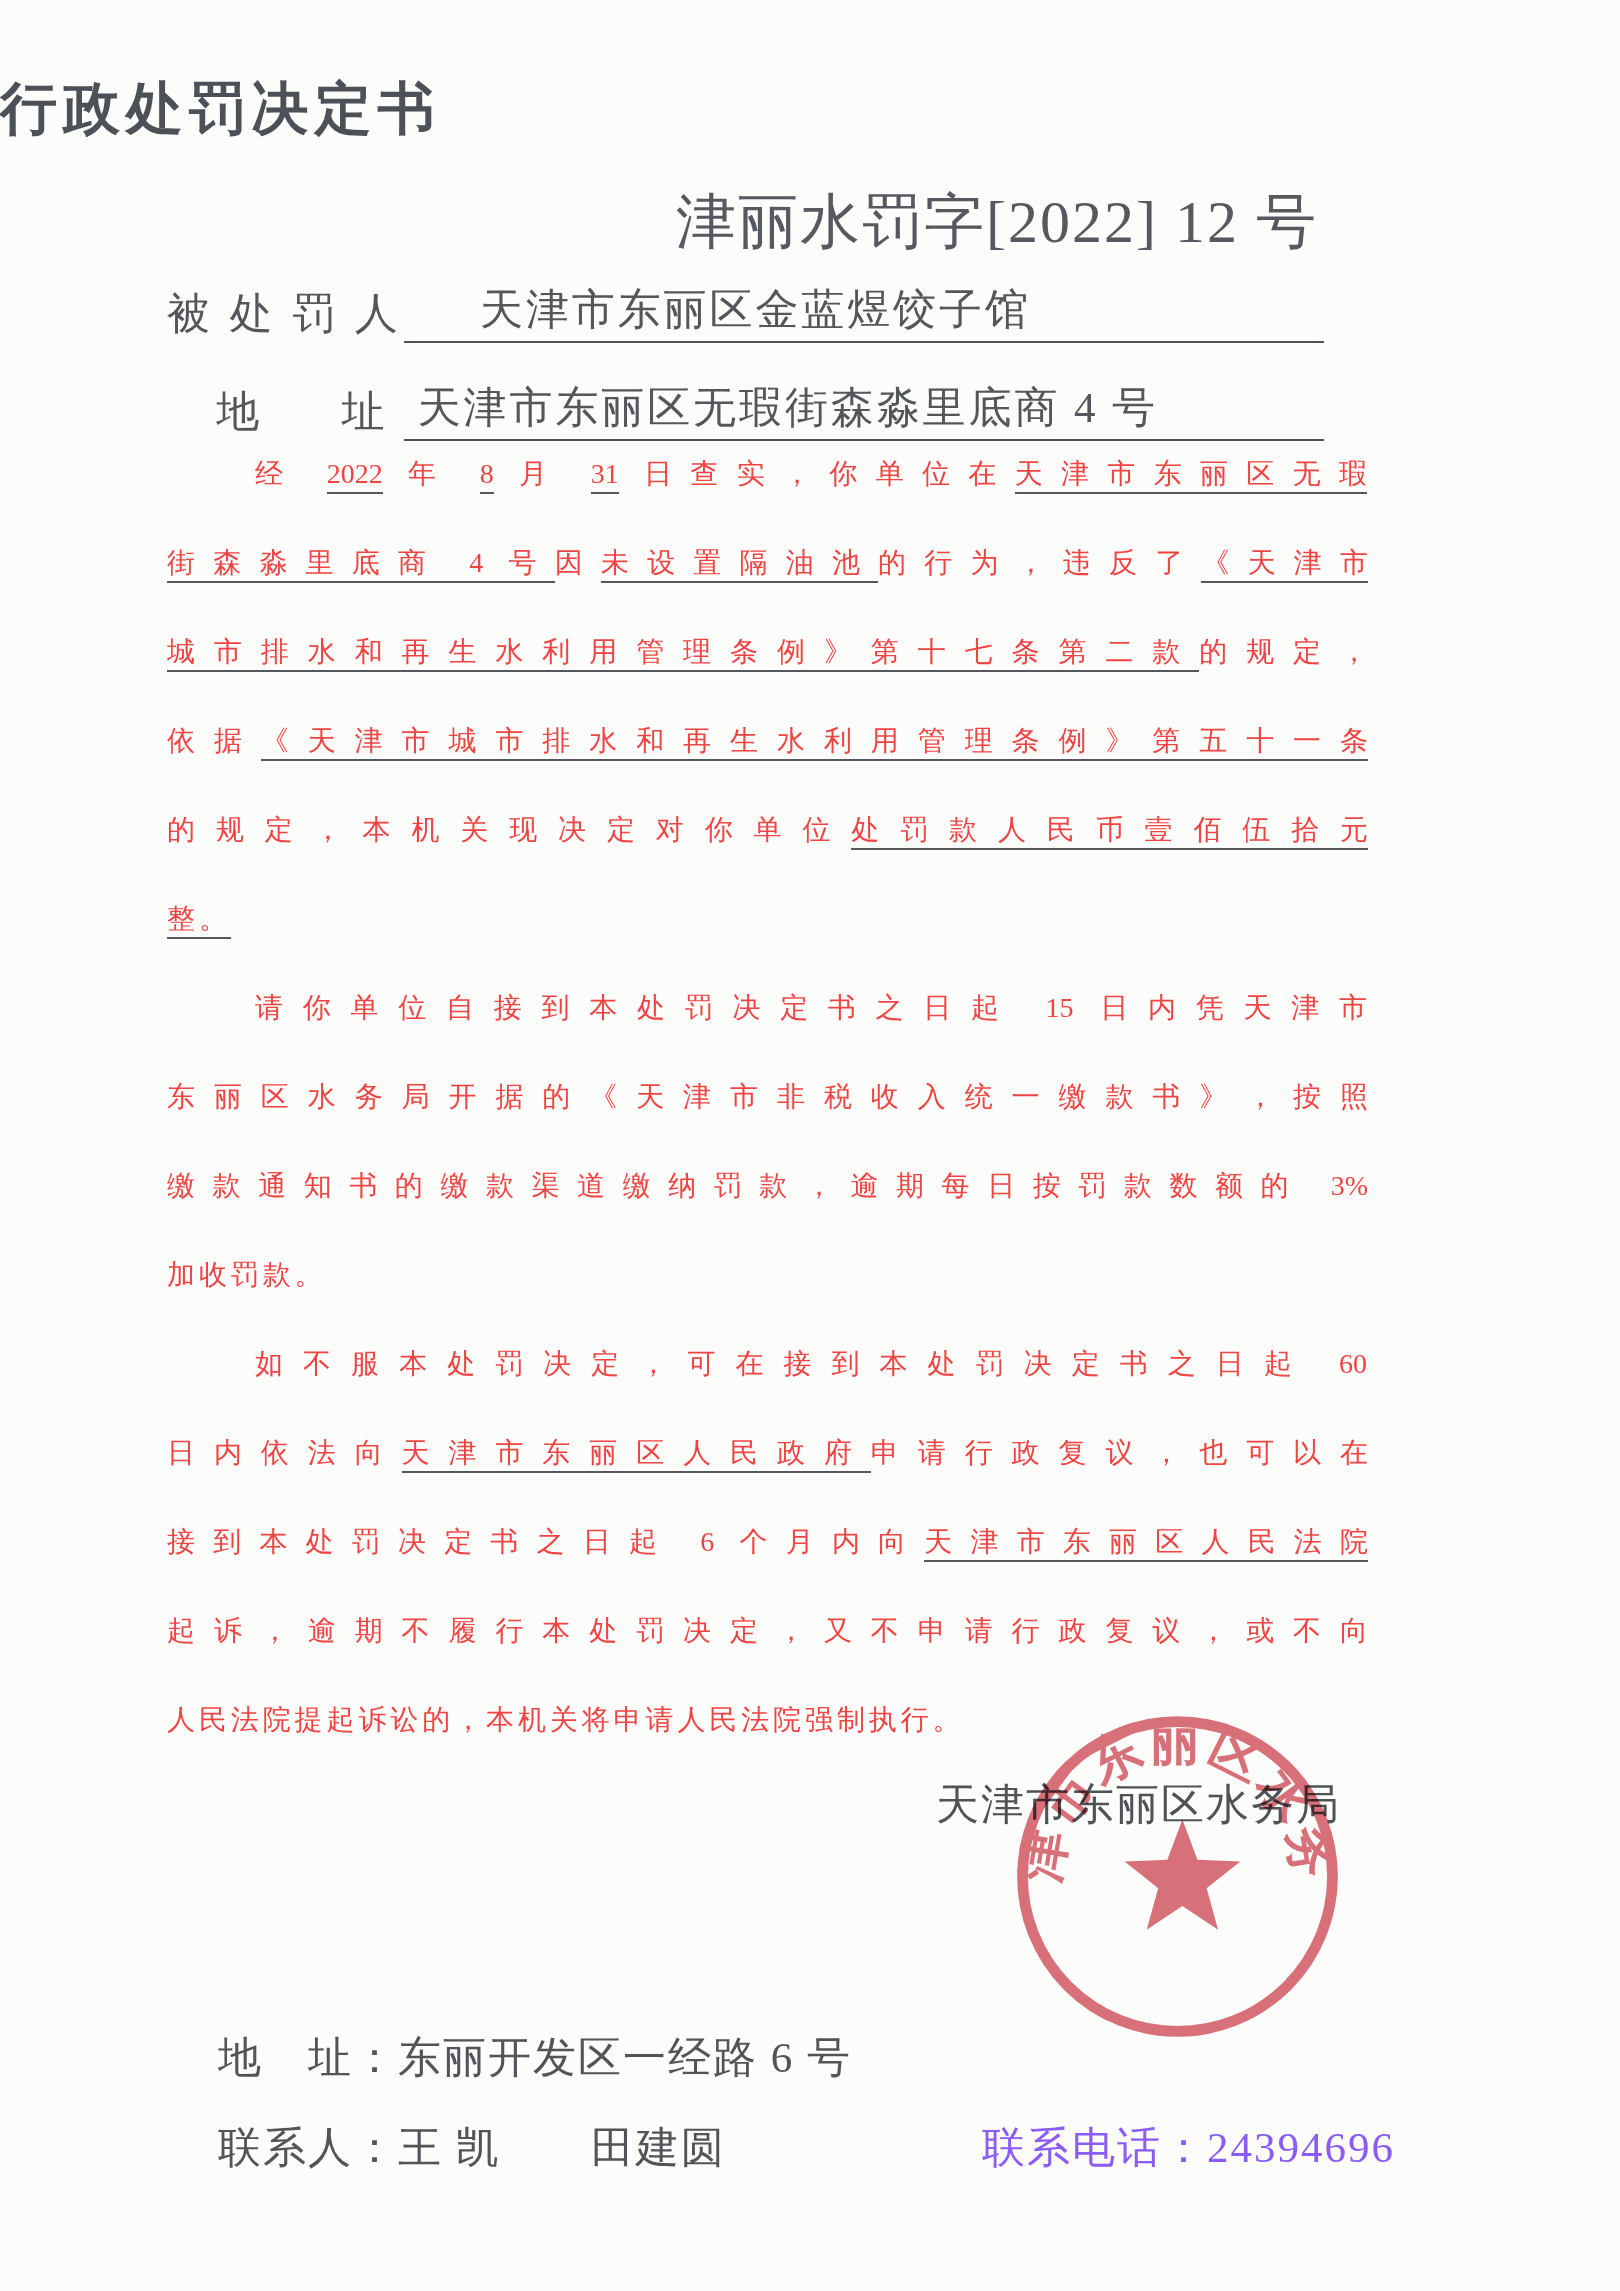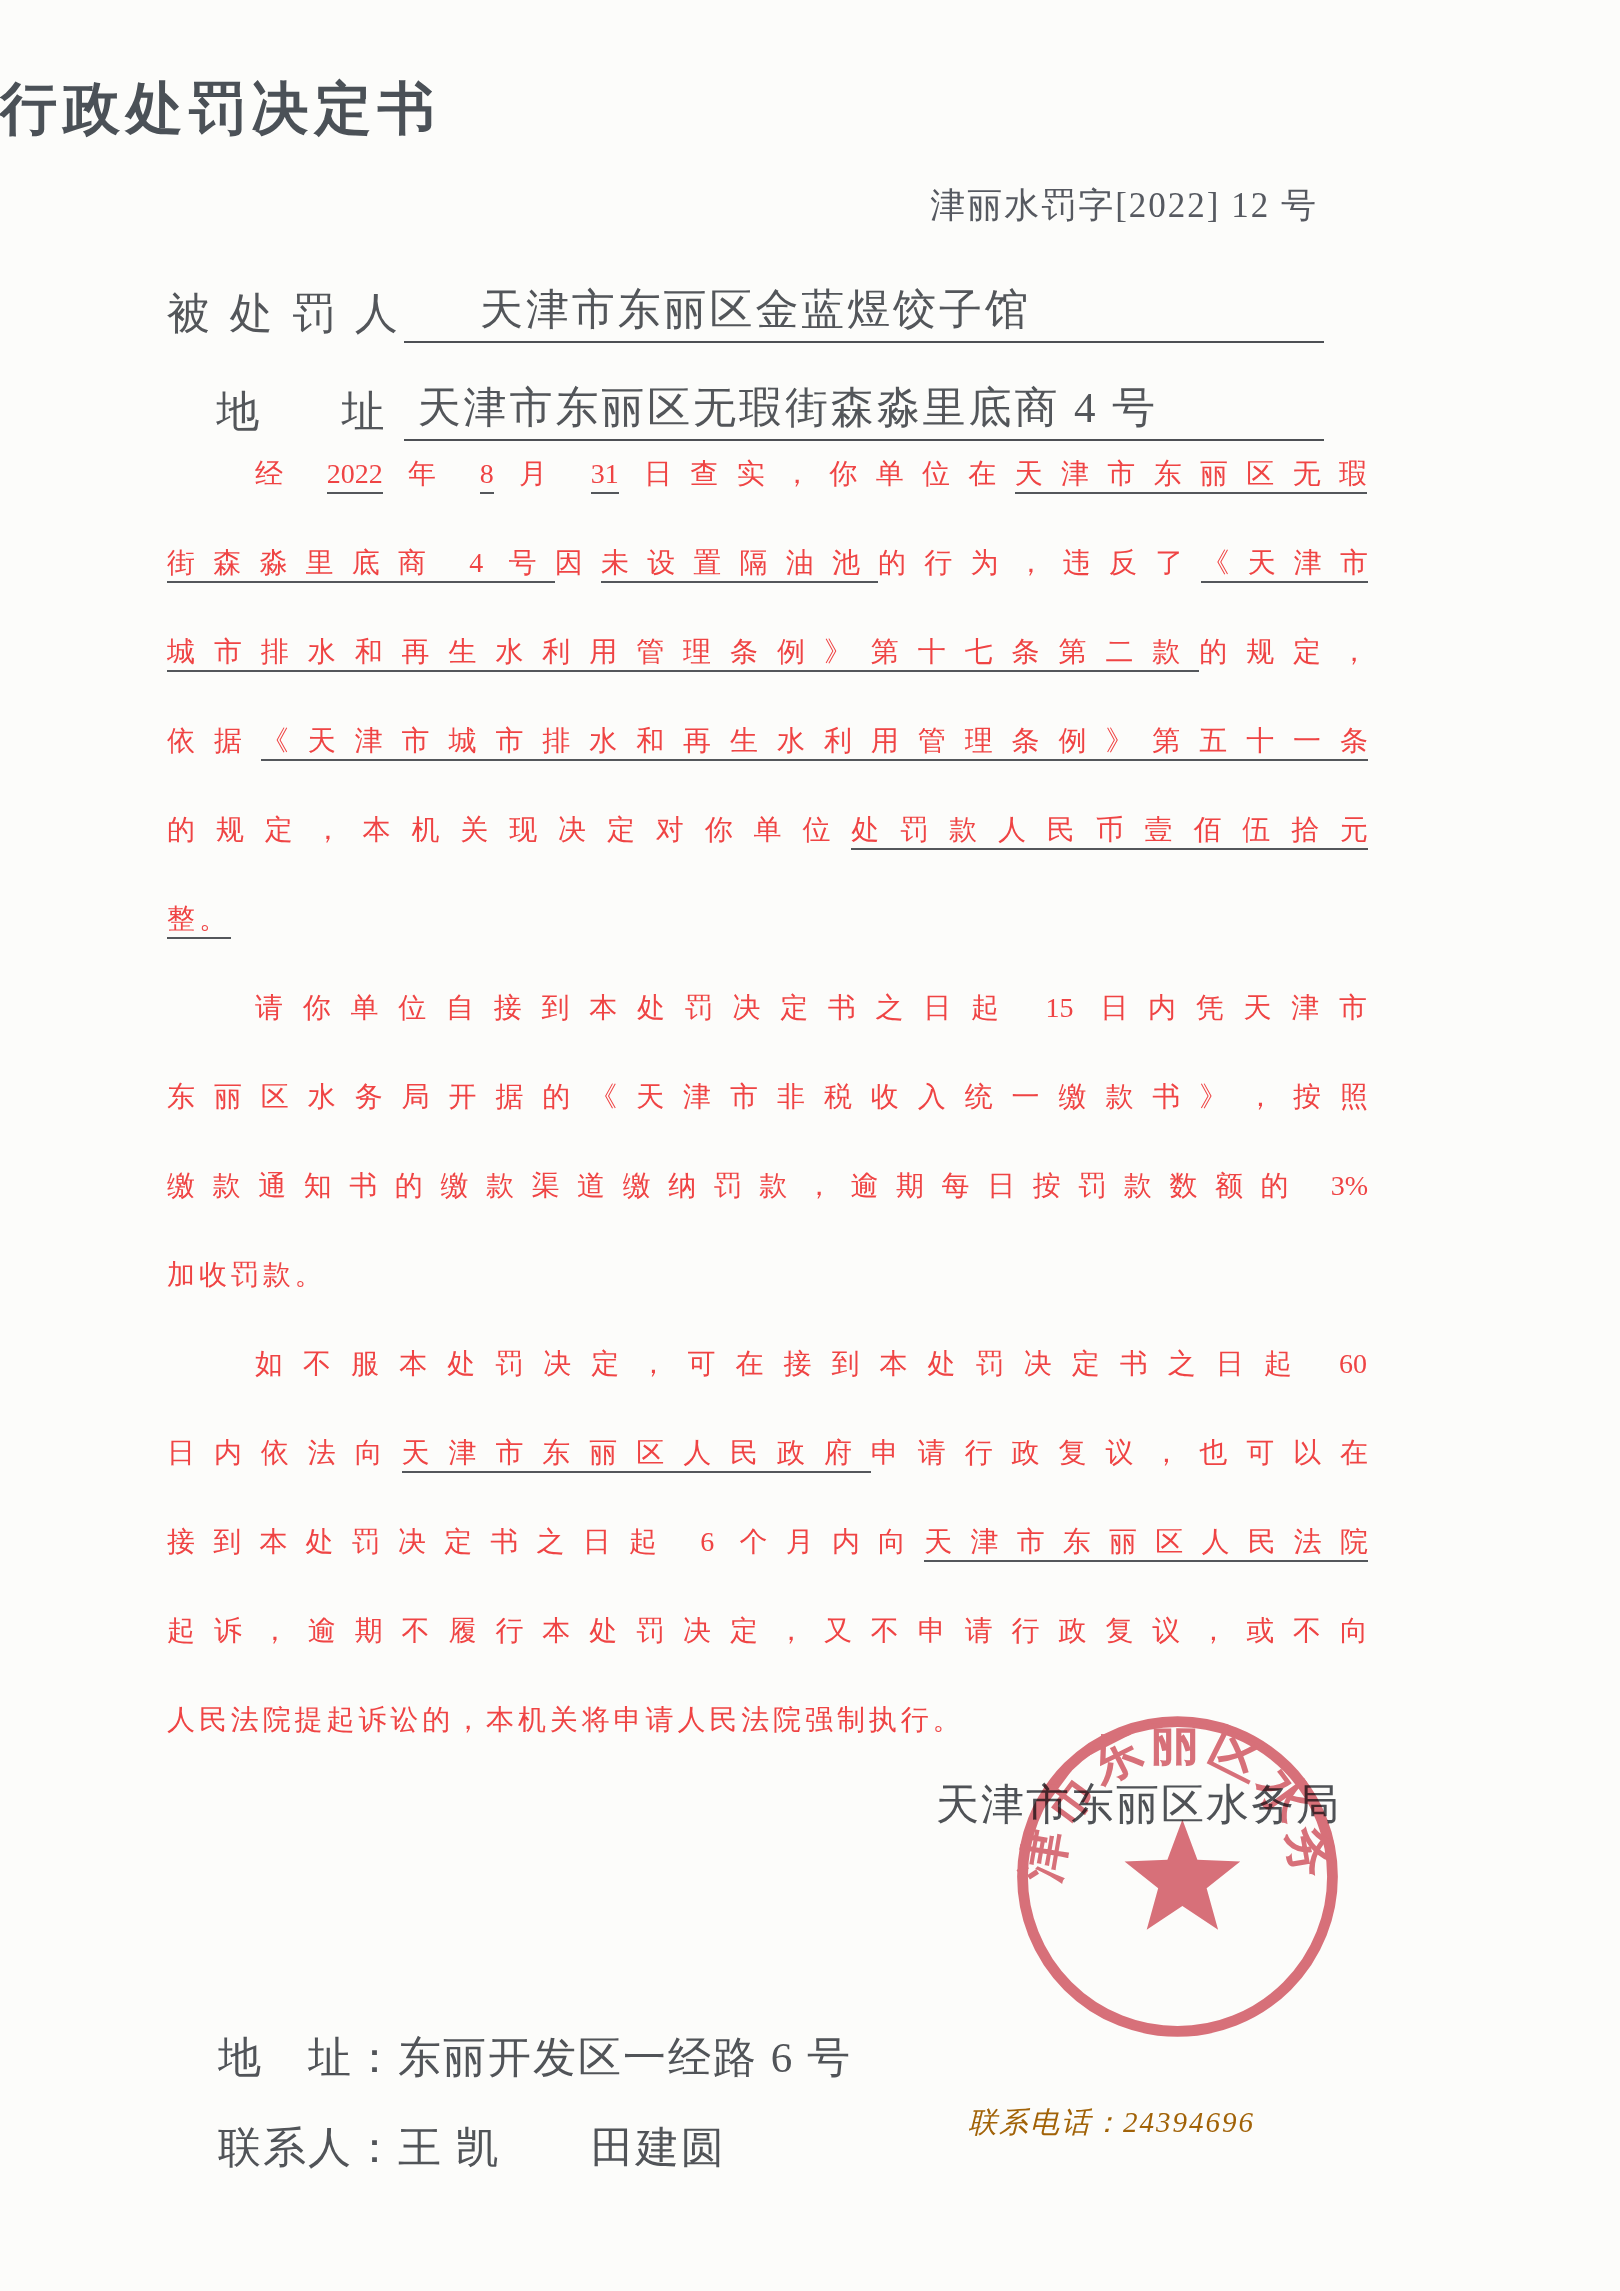--- a/index.html
+++ b/index.html
@@ -14,21 +14,21 @@
   }
   .title{
     position:absolute;left:0;top:71px;width:1620px;
     margin:0;
     font-size:57px;font-weight:700;letter-spacing:5.9px;
     color:#4b5157;
   }
   .doc-number{
     position:absolute;top:182px;left:0;right:302px;
     text-align:right;
-    font-size:35px;letter-spacing:2px;color:#565960;
+    font-size:60px;letter-spacing:2px;color:#565960;
   }
   .field-line{
     position:absolute;left:167px;width:1157px;height:61px;
     display:flex;align-items:flex-end;
     font-size:43px;
   }
   .field-line .flabel{
     flex:0 0 auto;width:237px;letter-spacing:19.6px;
     white-space:pre;color:#53565a;text-align:right;
   }
@@ -72,23 +72,22 @@
   }
   .contact-line{
     position:absolute;left:167px;
     font-size:43px;letter-spacing:2px;color:#515458;
     white-space:pre;
   }
   .contact-line.c1{top:1980px;}
   .contact-line.c2{top:2070px;}
   .phone-group{
     position:absolute;left:931px;top:2070px;
-    font-size:29px;letter-spacing:2px;color:#a16207;
+    font-size:43px;letter-spacing:2px;color:#8b5cf6;
     white-space:pre;
-    font-style:italic;
   }
   .stamp{
     position:absolute;left:998px;top:1697px;
     width:359px;height:359px;
     mix-blend-mode:multiply;
     opacity:0.85;
   }
   .stamp .ring{stroke:var(--stamp-color,#d45864);fill:none;stroke-width:11px;}
   .stamp .star{fill:var(--stamp-color,#d45864);}
   .stamp .seal-text{

